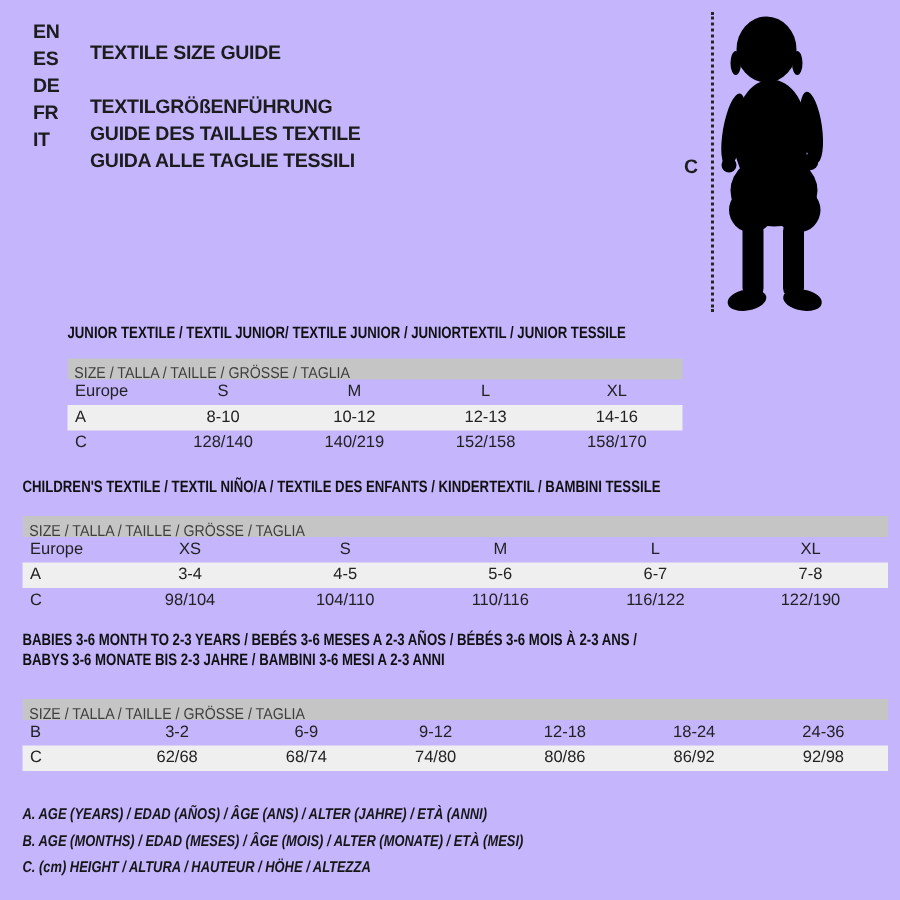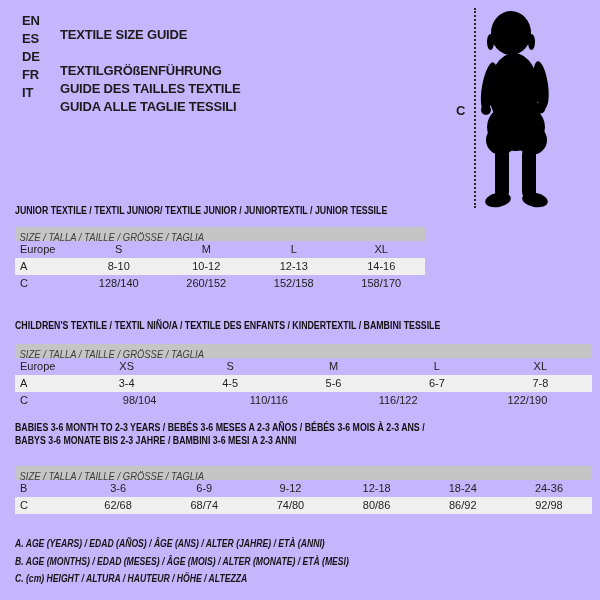--- a/index.html
+++ b/index.html
@@ -18,26 +18,26 @@
   .lang-label { white-space:nowrap;margin-top:14px; }
 
   
   .dotted-line { position:absolute; left:474px; top:8px; height:200px; width:0; border-left:2px dotted #262626; }
   .c-label { position:absolute; left:456px; top:103px; font-weight:700; font-size:13px; }
   .baby-svg { position:absolute; left:480px; top:9px; }
   .baby-shape { fill:var(--silhouette, #000); }
 
   
   .size-table { position:absolute; left:15px; }
-  #table1 { top:204px; width:410px; }
+  #table1 { top:216px; width:410px;margin-left:30px; }
   #table2 { top:319px; width:577px; }
   #table3 { top:421px; width:577px; }
   .tbl-title { font-weight:700; font-size:11px; line-height:13px; white-space:nowrap;
                transform:scaleX(0.80); transform-origin:0 0; letter-spacing:0; color:#111; }
-  .tbl-header { height:14px; background:var(--bar-bg, #c5c5c5); overflow:hidden;font-style:italic; }
+  .tbl-header { height:14px; background:var(--bar-bg, #c5c5c5); overflow:hidden; }
   #table1 .tbl-header { margin-top:10px; }
   #table2 .tbl-header { margin-top:12px; }
   #table3 .tbl-header { margin-top:19px; }
   .hdr-text { display:inline-block; font-size:10.5px; line-height:14px; padding-left:5px; color:var(--bar-ink, #3e3e3e);
               white-space:nowrap; transform:scaleX(0.9); transform-origin:0 0; }
   .tbl-row { display:flex; height:17px; line-height:17px; font-size:11px; color:#222; }
   .tbl-row.stripe { background:var(--stripe-bg, #efefef); }
   .cell-label { width:60px; padding-left:5px; box-sizing:border-box; }
   .cell { flex:1; text-align:center; white-space:nowrap; }
 
@@ -113,21 +113,21 @@
       <div class="tbl-row stripe">
         <span class="cell-label">A</span>
         <span class="cell">8-10</span>
         <span class="cell">10-12</span>
         <span class="cell">12-13</span>
         <span class="cell">14-16</span>
       </div>
       <div class="tbl-row">
         <span class="cell-label">C</span>
         <span class="cell">128/140</span>
-        <span class="cell">260/152</span>
+        <span class="cell">140/219</span>
         <span class="cell">152/158</span>
         <span class="cell">158/170</span>
       </div>
     </div>
   <div class="size-table" id="table2">
       <div class="tbl-title">CHILDREN'S TEXTILE / TEXTIL NIÑO/A / TEXTILE DES ENFANTS / KINDERTEXTIL / BAMBINI TESSILE</div>
       <div class="tbl-header"><span class="hdr-text">SIZE / TALLA / TAILLE / GRÖSSE / TAGLIA</span></div>
       <div class="tbl-row">
         <span class="cell-label">Europe</span>
         <span class="cell">XS</span>
@@ -140,32 +140,33 @@
         <span class="cell-label">A</span>
         <span class="cell">3-4</span>
         <span class="cell">4-5</span>
         <span class="cell">5-6</span>
         <span class="cell">6-7</span>
         <span class="cell">7-8</span>
       </div>
       <div class="tbl-row">
         <span class="cell-label">C</span>
         <span class="cell">98/104</span>
+        <span class="cell">104/110</span>
         <span class="cell">110/116</span>
         <span class="cell">116/122</span>
         <span class="cell">122/190</span>
       </div>
     </div>
   <div class="size-table" id="table3">
       <div class="tbl-title">BABIES 3-6 MONTH TO 2-3 YEARS / BEBÉS 3-6 MESES A 2-3 AÑOS / BÉBÉS 3-6 MOIS À 2-3 ANS /</div>
       <div class="tbl-title">BABYS 3-6 MONATE BIS 2-3 JAHRE / BAMBINI 3-6 MESI A 2-3 ANNI</div>
       <div class="tbl-header"><span class="hdr-text">SIZE / TALLA / TAILLE / GRÖSSE / TAGLIA</span></div>
       <div class="tbl-row">
         <span class="cell-label">B</span>
-        <span class="cell">3-6</span>
+        <span class="cell">3-2</span>
         <span class="cell">6-9</span>
         <span class="cell">9-12</span>
         <span class="cell">12-18</span>
         <span class="cell">18-24</span>
         <span class="cell">24-36</span>
       </div>
       <div class="tbl-row stripe">
         <span class="cell-label">C</span>
         <span class="cell">62/68</span>
         <span class="cell">68/74</span>

